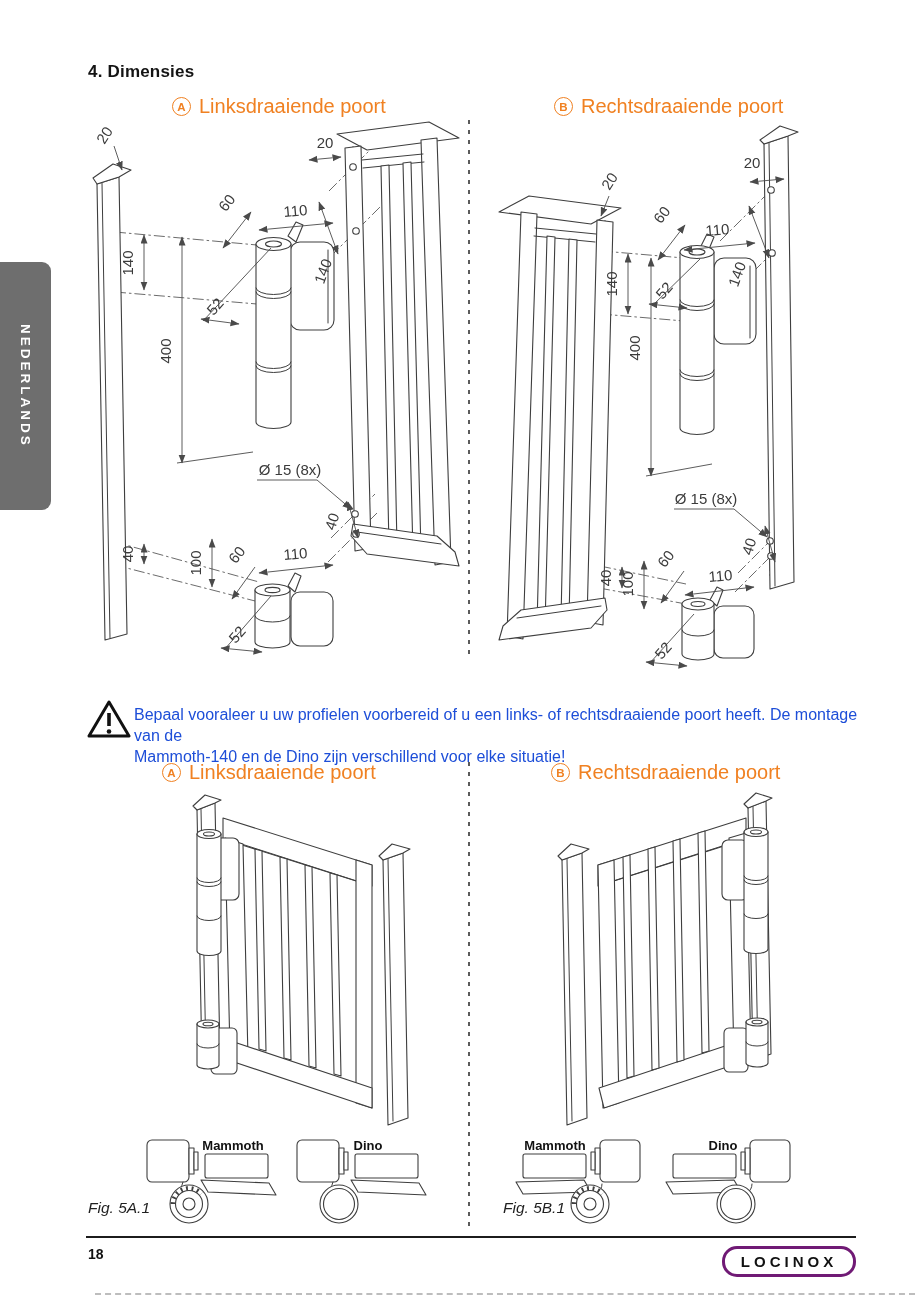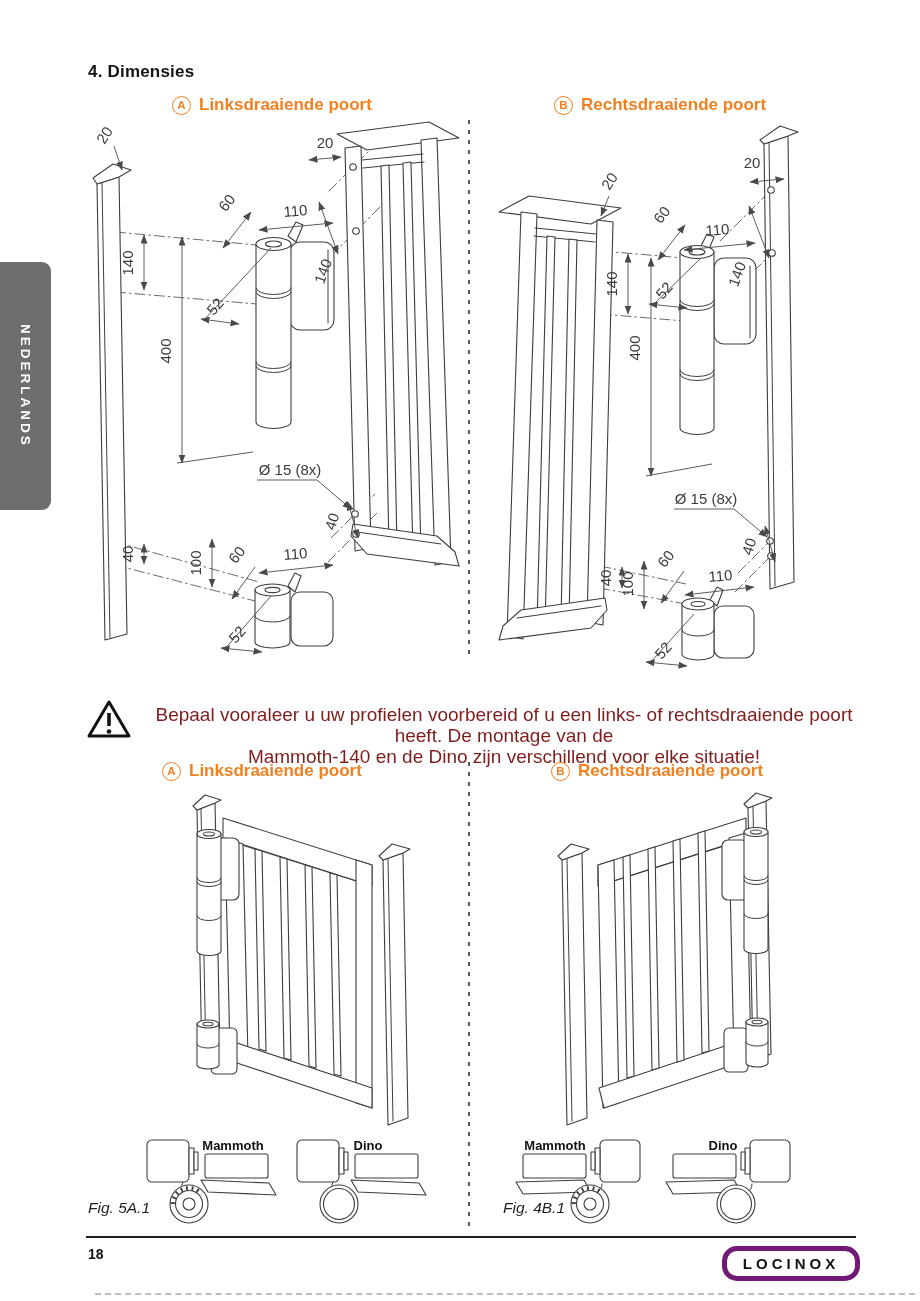--- a/index.html
+++ b/index.html
@@ -12,44 +12,44 @@
   .h-sec { font-weight:bold; color:#141414; letter-spacing:0.2px; }
   .h-sec.s4 { font-size:17px; }
   .h-sec.s5 { font-size:19px; }
 
   .variant { display:flex; align-items:center; gap:8px; }
   .vletter {
     width:19px; height:19px; border:1.7px solid #F08122; border-radius:50%;
     display:flex; align-items:center; justify-content:center;
     font-size:11.5px; font-weight:bold; color:#F08122; box-sizing:border-box;
   }
-  .vlabel { font-size:17px; font-weight:bold; color:#F08122; }
+  .vlabel { font-size:20px; font-weight:normal; color:#F08122; }
 
   .divider {
     width:2px;
     background:repeating-linear-gradient(to bottom,#5a5a5a 0 4px,transparent 4px 10px);
   }
 
   .tab {
     left:0; top:262px; width:51px; height:248px; background:#6E6E6E;
     border-radius:0 9px 9px 0; display:flex; align-items:center; justify-content:center;
   }
   .tab span {
     writing-mode:vertical-rl; color:#fff; font-weight:bold; font-size:13.5px;
     letter-spacing:3px;
   }
 
-  .warn-text { font-size:19px; color:#7f1d1d; line-height:21px;text-align:center; }
+  .warn-text { font-size:16px; color:#1d4ed8; line-height:21px; }
 
   .fig-caption { font-style:italic; font-size:15.5px; color:#1f1f1f; }
 
   .footer-rule { height:2px; background:#1c1c1c; }
   .pagenum { font-size:14px; font-weight:bold; color:#111; }
   .logo {
-    width:128px; height:25px; border:5px solid #701a75; border-radius:15px;
+    width:128px; height:25px; border:3px solid #701a75; border-radius:15px;
     display:flex; align-items:center; justify-content:center;
     font-weight:bold; font-size:15px; letter-spacing:4px; color:#111;
   }
   .bottom-dash { border-top:2px dashed #bdbdbd; }
 
   
   svg .fw { fill:#fff; stroke:#3e3e3e; stroke-width:1.1; stroke-linejoin:round; }
   svg .ln { fill:none; stroke:#3e3e3e; stroke-width:1; stroke-linecap:round; }
   svg .cl { fill:none; stroke:#5a5a5a; stroke-width:0.9; stroke-dasharray:11 3 2.5 3; }
   svg .dim { fill:none; stroke:#4a4a4a; stroke-width:0.9; }
@@ -464,20 +464,20 @@
       <rect class="fw" x="247" y="22" width="5" height="26"></rect>
       <rect class="fw" x="243" y="26" width="4" height="18"></rect>
       <rect class="fw" x="175" y="28" width="63" height="24" rx="2"></rect>
       <path class="ln" d="M254,58 Q254,64 249,67"></path>
       <circle class="fw" cx="238" cy="78" r="19"></circle>
       <circle class="fw" cx="238" cy="78" r="15.5"></circle>
     </g>
   </svg>
 
   <div class="abs fig-caption" style="left:88px; top:1199px;">Fig. 5A.1</div>
-  <div class="abs fig-caption" style="left:503px; top:1199px;">Fig. 4B.1</div>
+  <div class="abs fig-caption" style="left:503px; top:1199px;">Fig. 5B.1</div>
 
   <div class="abs footer-rule" style="left:86px; top:1236px; width:770px;"></div>
   <div class="abs pagenum" style="left:88px; top:1246px;">18</div>
   <div class="abs logo" style="left:722px; top:1246px;">LOCINOX</div>
   <div class="abs bottom-dash" style="left:95px; top:1293px; width:820px;"></div>
 
 </div>
 
 </body></html>

